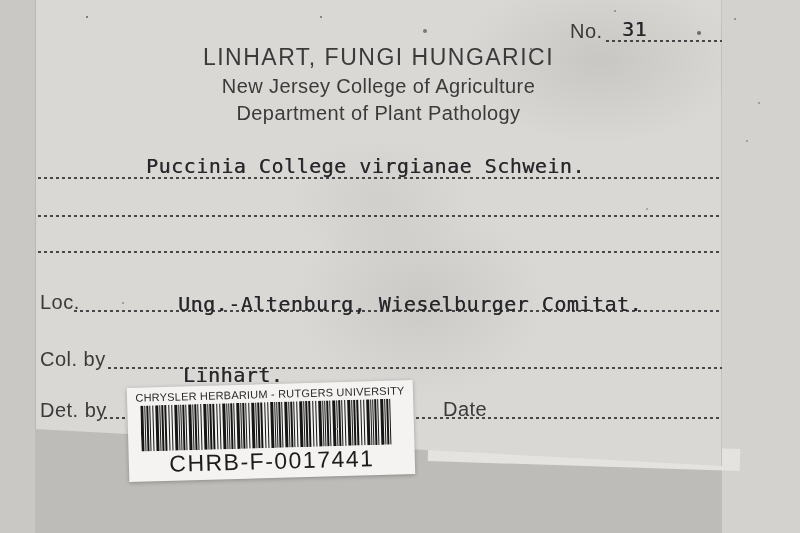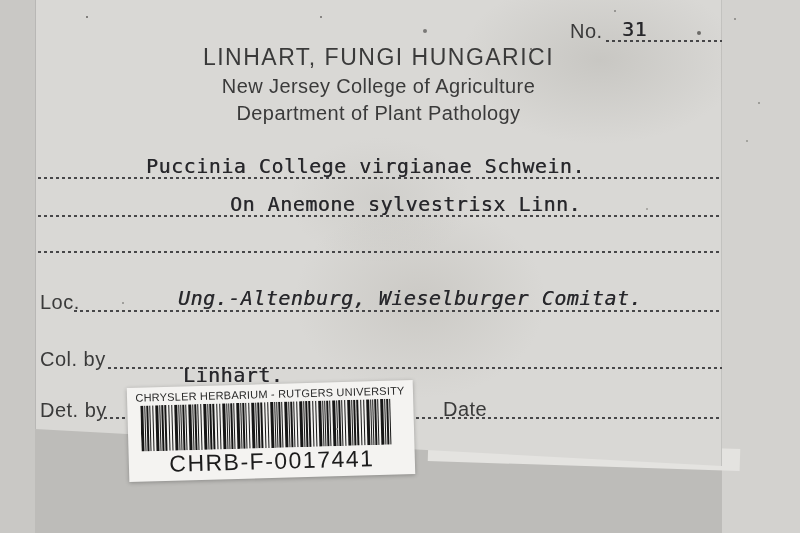--- a/index.html
+++ b/index.html
@@ -84,28 +84,27 @@
   <div class="dline" style="left:606px;top:40px;width:116px;"></div>
   <div class="typed" style="left:622px;top:17px;">31</div>
 
   <div class="header h-title">LINHART, FUNGI HUNGARICI</div>
   <div class="header h-sub2">Department of Plant Pathology</div>
   <div class="header h-sub1">New Jersey College of Agriculture</div>
 
   <div class="typed" style="left:146px;top:154px;">Puccinia College virgianae Schwein.</div>
   <div class="dline" style="left:38px;top:177px;width:684px;"></div>
 
-  <div class="typed" style="left:230px;top:192px;">On Anemone sylvestrisx Linn.</div>
   <div class="dline" style="left:38px;top:215px;width:684px;"></div>
 
   <div class="dline" style="left:38px;top:251px;width:684px;"></div>
 
   <div class="printed" style="left:40px;top:291px;">Loc.</div>
   <div class="dline" style="left:74px;top:310px;width:648px;"></div>
-  <div class="typed" style="left:178px;top:286px;font-style:italic;">Ung.-Altenburg, Wieselburger Comitat.</div>
+  <div class="typed" style="left:178px;top:292px;">Ung.-Altenburg, Wieselburger Comitat.</div>
 
   <div class="printed" style="left:40px;top:348px;">Col. by</div>
   <div class="dline" style="left:108px;top:367px;width:614px;"></div>
   <div class="typed" style="left:183px;top:343px;margin-top:20px;">Linhart.</div>
 
   <div class="printed" style="left:40px;top:399px;">Det. by</div>
   <div class="dline" style="left:104px;top:417px;width:618px;"></div>
   <div class="printed" style="left:443px;top:398px;">Date</div>
 
   <div class="sticker">

